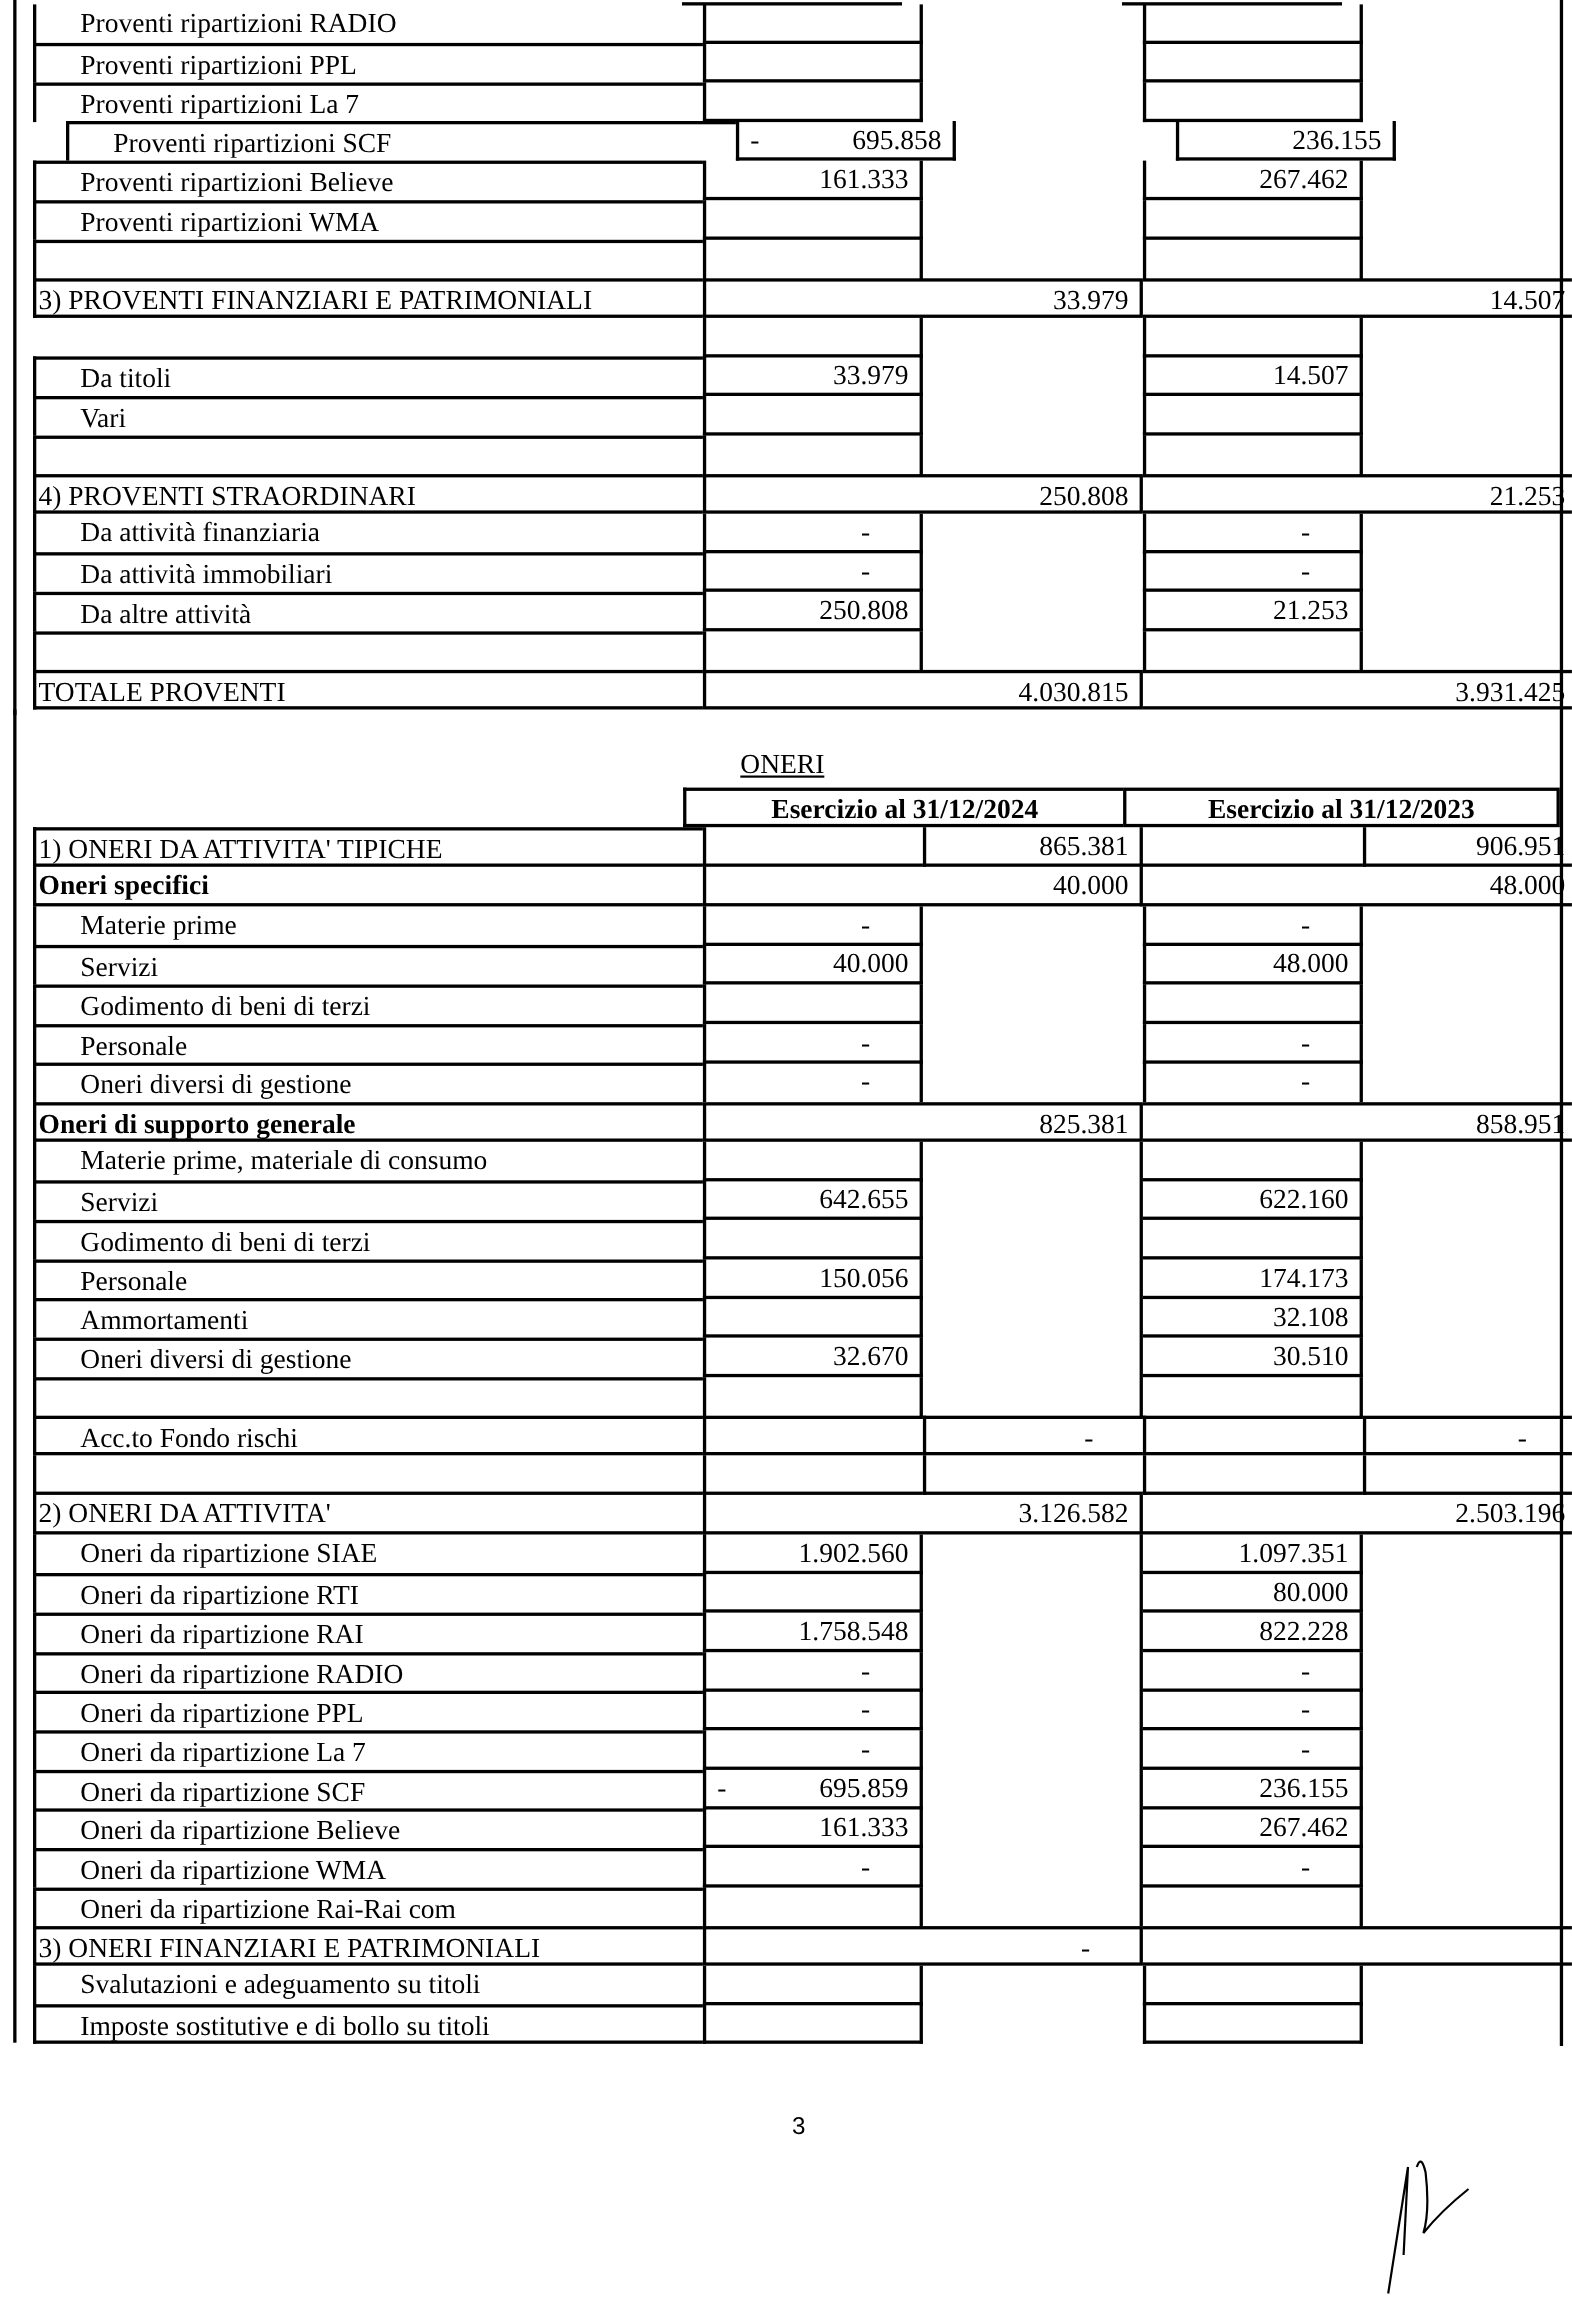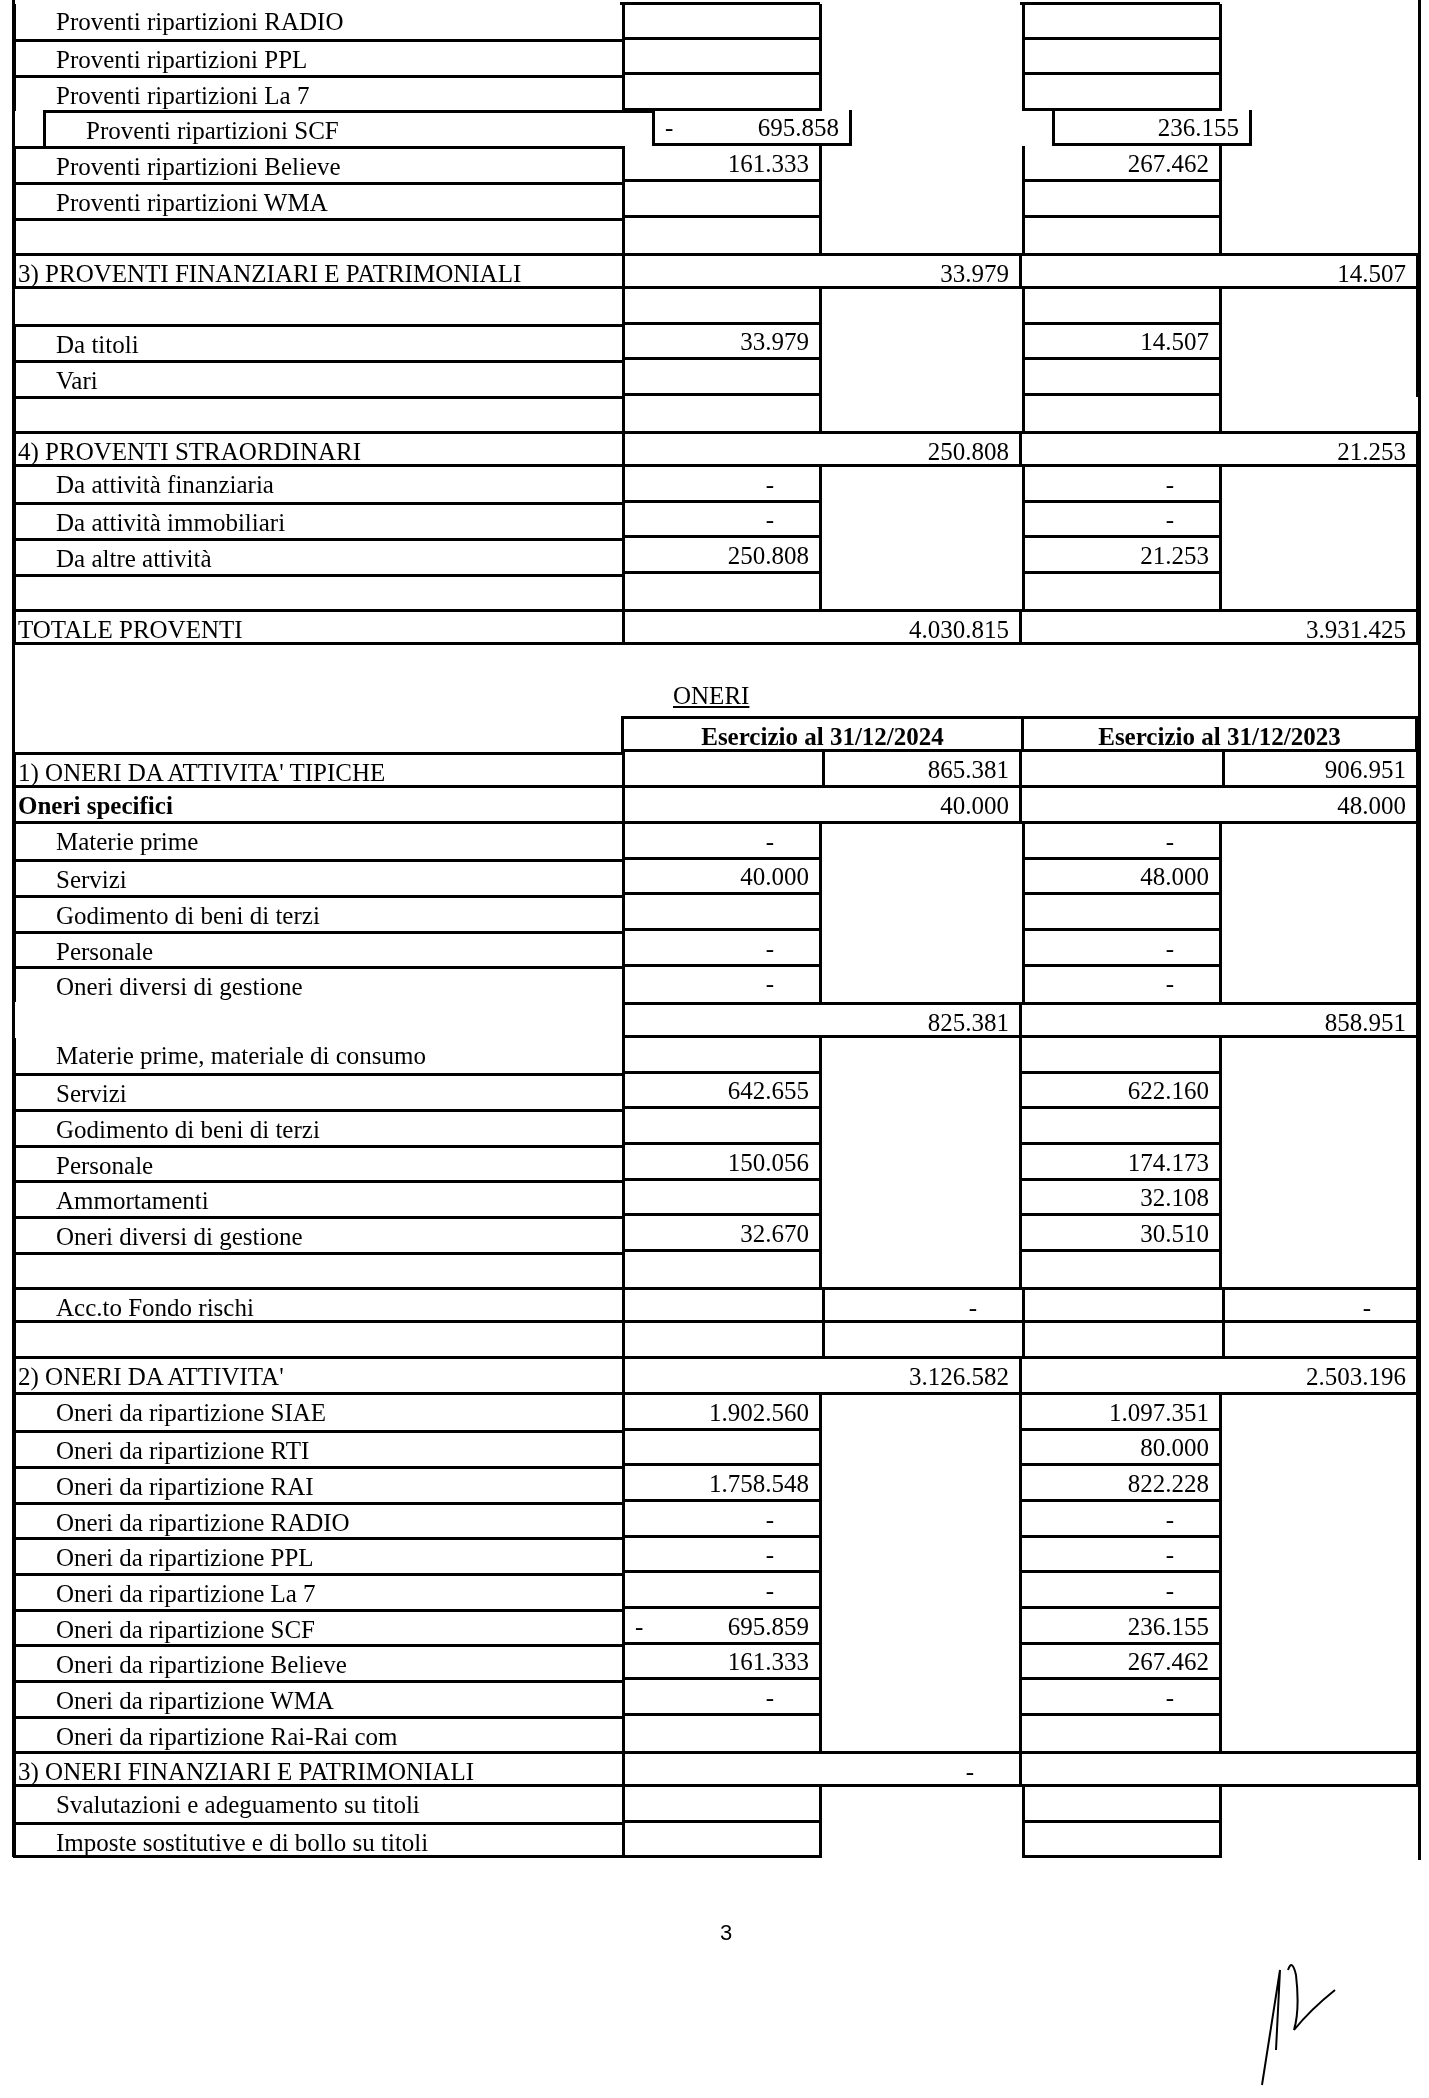--- a/index.html
+++ b/index.html
@@ -1,18 +1,18 @@
 <!DOCTYPE html>
 <html><head>
 <meta charset="utf-8">
 <style>
   html, body { margin:0; padding:0; background:#ffffff; }
   body { width:1429px; height:2098px; position:relative; overflow:hidden;
          font-family:"Liberation Serif", "DejaVu Serif", serif; color:#000; }
-  .row { position:absolute; left:1px; width:1338px; height:36px; }
+  .row { position:absolute; left:18px; width:1338px; height:36px; }
   .cell { position:absolute; top:0; height:36px; box-sizing:border-box;
           font-size:25px; line-height:36px; white-space:nowrap; overflow:visible; }
   .lbl { left:12px; width:609px; padding-left:6px; border-left:3px solid #000; }
   .lbl.sub { padding-left:40px; }
   .lbl.bold { font-weight:bold; }
   .num { text-align:right; padding-right:10px; }
   .box-a { left:621px; width:200px; }
   .box-b { left:821px; width:200px; }
   .box-c { left:1021px; width:200px; }
   .box-d { left:1221px; width:197px; }
@@ -176,20 +176,21 @@
   <div class="cell box-a num bl br bb" style="padding-right:45px;">-</div>
   <div class="cell box-c num bl br bb" style="padding-right:45px;">-</div>
 </div>
 <div class="row" style="top:966px;">
   <div class="cell lbl sub bt">Oneri diversi di gestione</div>
   <div class="cell box-a num bl br" style="padding-right:45px;">-</div>
   <div class="cell box-c num bl br" style="padding-right:45px;">-</div>
 </div>
 
 <div class="row" style="top:1002px;">
+  <div class="cell lbl bold bt bb" style="padding-left:2px;">Oneri di supporto generale</div>
   <div class="cell box-ab num bt bl br bb">825.381</div>
   <div class="cell box-cd num bt br bb">858.951</div>
 </div>
 <div class="row" style="top:1038px;">
   <div class="cell lbl sub">Materie prime, materiale di consumo</div>
   <div class="cell box-a num bl br bb"></div>
   <div class="cell box-b br" style="height:250px;"></div>
   <div class="cell box-c num br bb"></div>
   <div class="cell box-d br" style="height:250px;"></div>
 </div>

